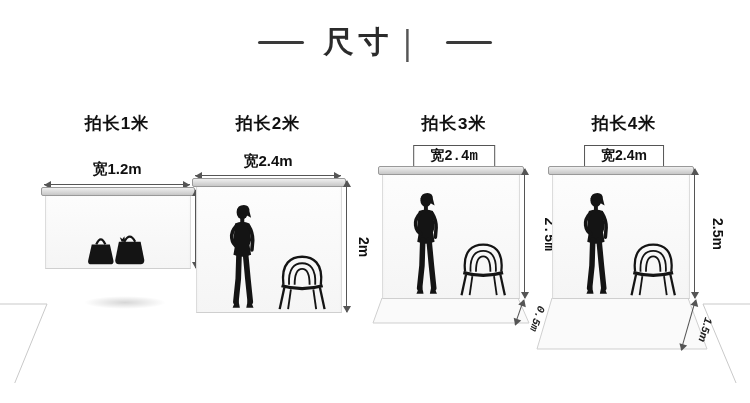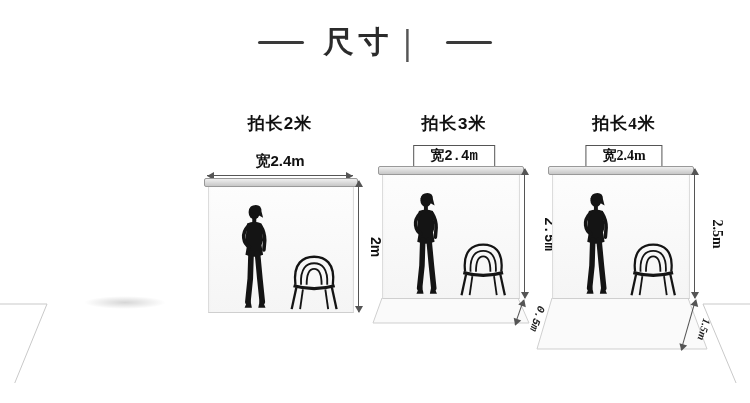--- a/index.html
+++ b/index.html
@@ -45,36 +45,36 @@
     background:linear-gradient(#efefef,#c7c7c7);border:1px solid #999;border-radius:2px;}
   .figure{position:absolute;bottom:1px;}
   .floor-sweep{position:absolute;}
   
   .p1{left:38px;width:158px;}
   .p1 .wlabel{top:48px;}
   .p1 .harrow{top:72px;left:6px;width:146px;}
   .p1 .backdrop{left:7px;top:78px;width:144px;height:78px;}
   .p1 .vdim{left:157px;top:78px;height:78px;}
   .p1 .bags{left:50%;transform:translateX(-50%);height:38px;}
-  .p2{left:201px;width:158px;}
+  .p2{left:189px;width:158px;}
   .p2 .wlabel{top:40px;}
   .p2 .harrow{top:63px;left:6px;width:146px;}
   .p2 .backdrop{left:7px;top:69px;width:144px;height:131px;}
   .p2 .vdim{left:157px;top:69px;height:131px;}
   .p2 .woman{left:26px;height:106px;}
   .p2 .chair{left:78px;height:58px;}
   .p3{left:372px;width:164px;font-family:Liberation Mono, monospace;}
   .p3 .wlabel{top:33px;}
   .p3 .backdrop{left:10px;top:57px;width:136px;height:129px;}
   .p3 .vdim{left:152px;top:57px;height:129px;}
   .p3 .floor-sweep{left:0;top:186px;width:158px;height:26px;}
   .p3 .floor-dim{left:151px;top:188px;height:26px;transform:rotate(19deg);}
   .p3 .woman{left:24px;height:104px;}
   .p3 .chair{left:74px;height:56px;}
-  .p4{left:542px;width:164px;font-family:Liberation Serif, serif;}
+  .p4{left:542px;width:164px;}
   .p4 .wlabel{top:33px;}
   .p4 .backdrop{left:10px;top:57px;width:136px;height:129px;}
   .p4 .vdim{left:152px;top:57px;height:129px;}
   .p4 .floor-sweep{left:-6px;top:186px;width:172px;height:52px;}
   .p4 .floor-dim{left:153px;top:188px;height:52px;transform:rotate(16deg);}
   .p4 .woman{left:24px;height:104px;}
   .p4 .chair{left:74px;height:56px;}
 </style>
 </head>
 <body>
@@ -89,20 +89,38 @@
     </span>
     <span class="title-dash"></span>
   </div>
 
   <svg class="floor-lines" viewBox="0 0 750 113">
     <polyline points="0,14 47,14 7,112" fill="none" stroke="#c9c9c9" stroke-width="1"></polyline>
     <polyline points="750,14 703,14 744,112" fill="none" stroke="#c9c9c9" stroke-width="1"></polyline>
   </svg>
   <div class="floor-shadow"></div>
 
+  <section class="panel p1">
+    <h3 class="plabel">拍长1米</h3>
+    <div class="wlabel">宽1.2m</div>
+    <div class="harrow"></div>
+    <div class="backdrop">
+      <div class="roller"></div>
+      <svg class="figure bags" viewBox="0 0 72 42" width="69" height="40">
+        <path d="M7,17 L27,17 L31,35 Q31.5,39 27.5,39 L6.5,39 Q2.5,39 3,35 Z" fill="#141414"></path>
+        <path d="M12,17 Q17,6 22,17" fill="none" stroke="#141414" stroke-width="2.5"></path>
+        <path d="M37,14 L61,14 L65,34 Q65.5,39 61,39 L37,39 Q32.5,39 33,34 Z" fill="#141414"></path>
+        <path d="M43,14 Q49,3 55,14" fill="none" stroke="#141414" stroke-width="2.5"></path>
+        <path d="M40,14 l-2,-5 3,2 2,-3 1,6 Z" fill="#141414"></path>
+      </svg>
+    </div>
+    <div class="vdim">
+      <span class="vlabel">1m</span>
+    </div>
+  </section>
 
   <section class="panel p2">
     <h3 class="plabel">拍长2米</h3>
     <div class="wlabel">宽2.4m</div>
     <div class="harrow"></div>
     <div class="backdrop">
       <div class="roller"></div>
       <svg class="figure woman" viewBox="0 0 52 132" height="106">
         <ellipse cx="24" cy="9.5" rx="7" ry="8" fill="#141414"></ellipse>
         <path d="M17,8 Q18,0 26,0 Q33,0 33,8 L35,16 30,13 Z" fill="#141414"></path>

